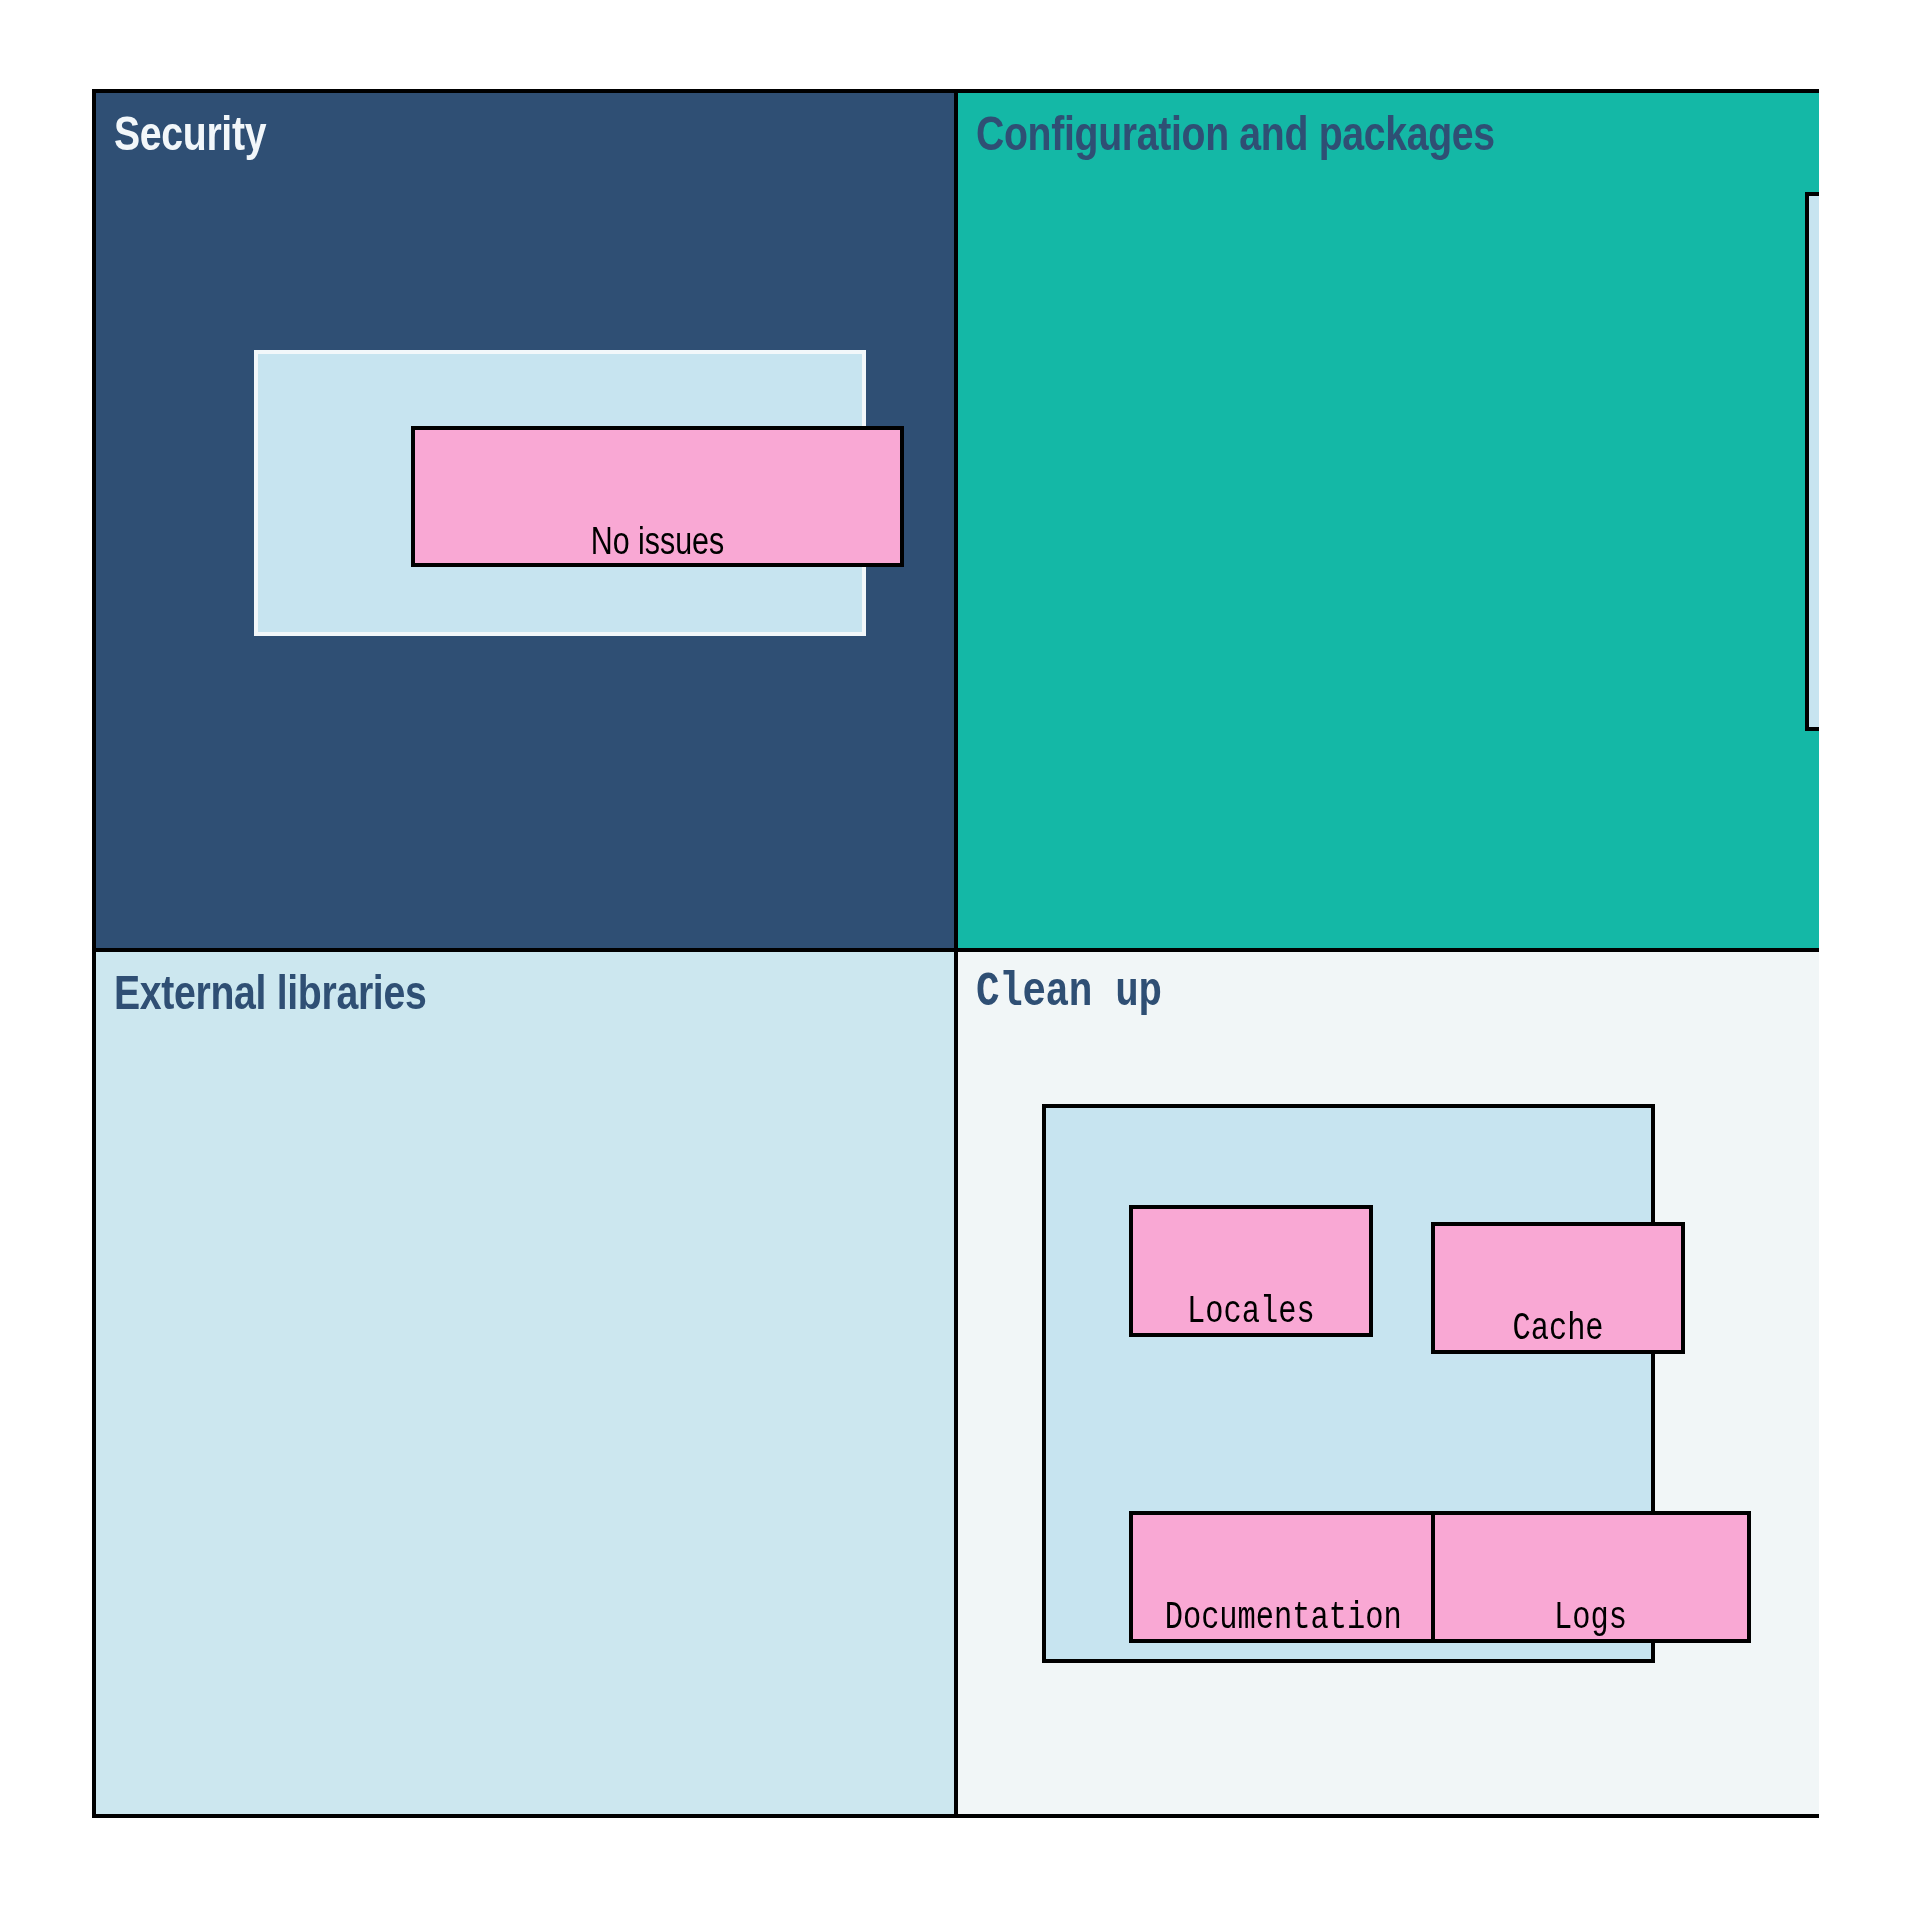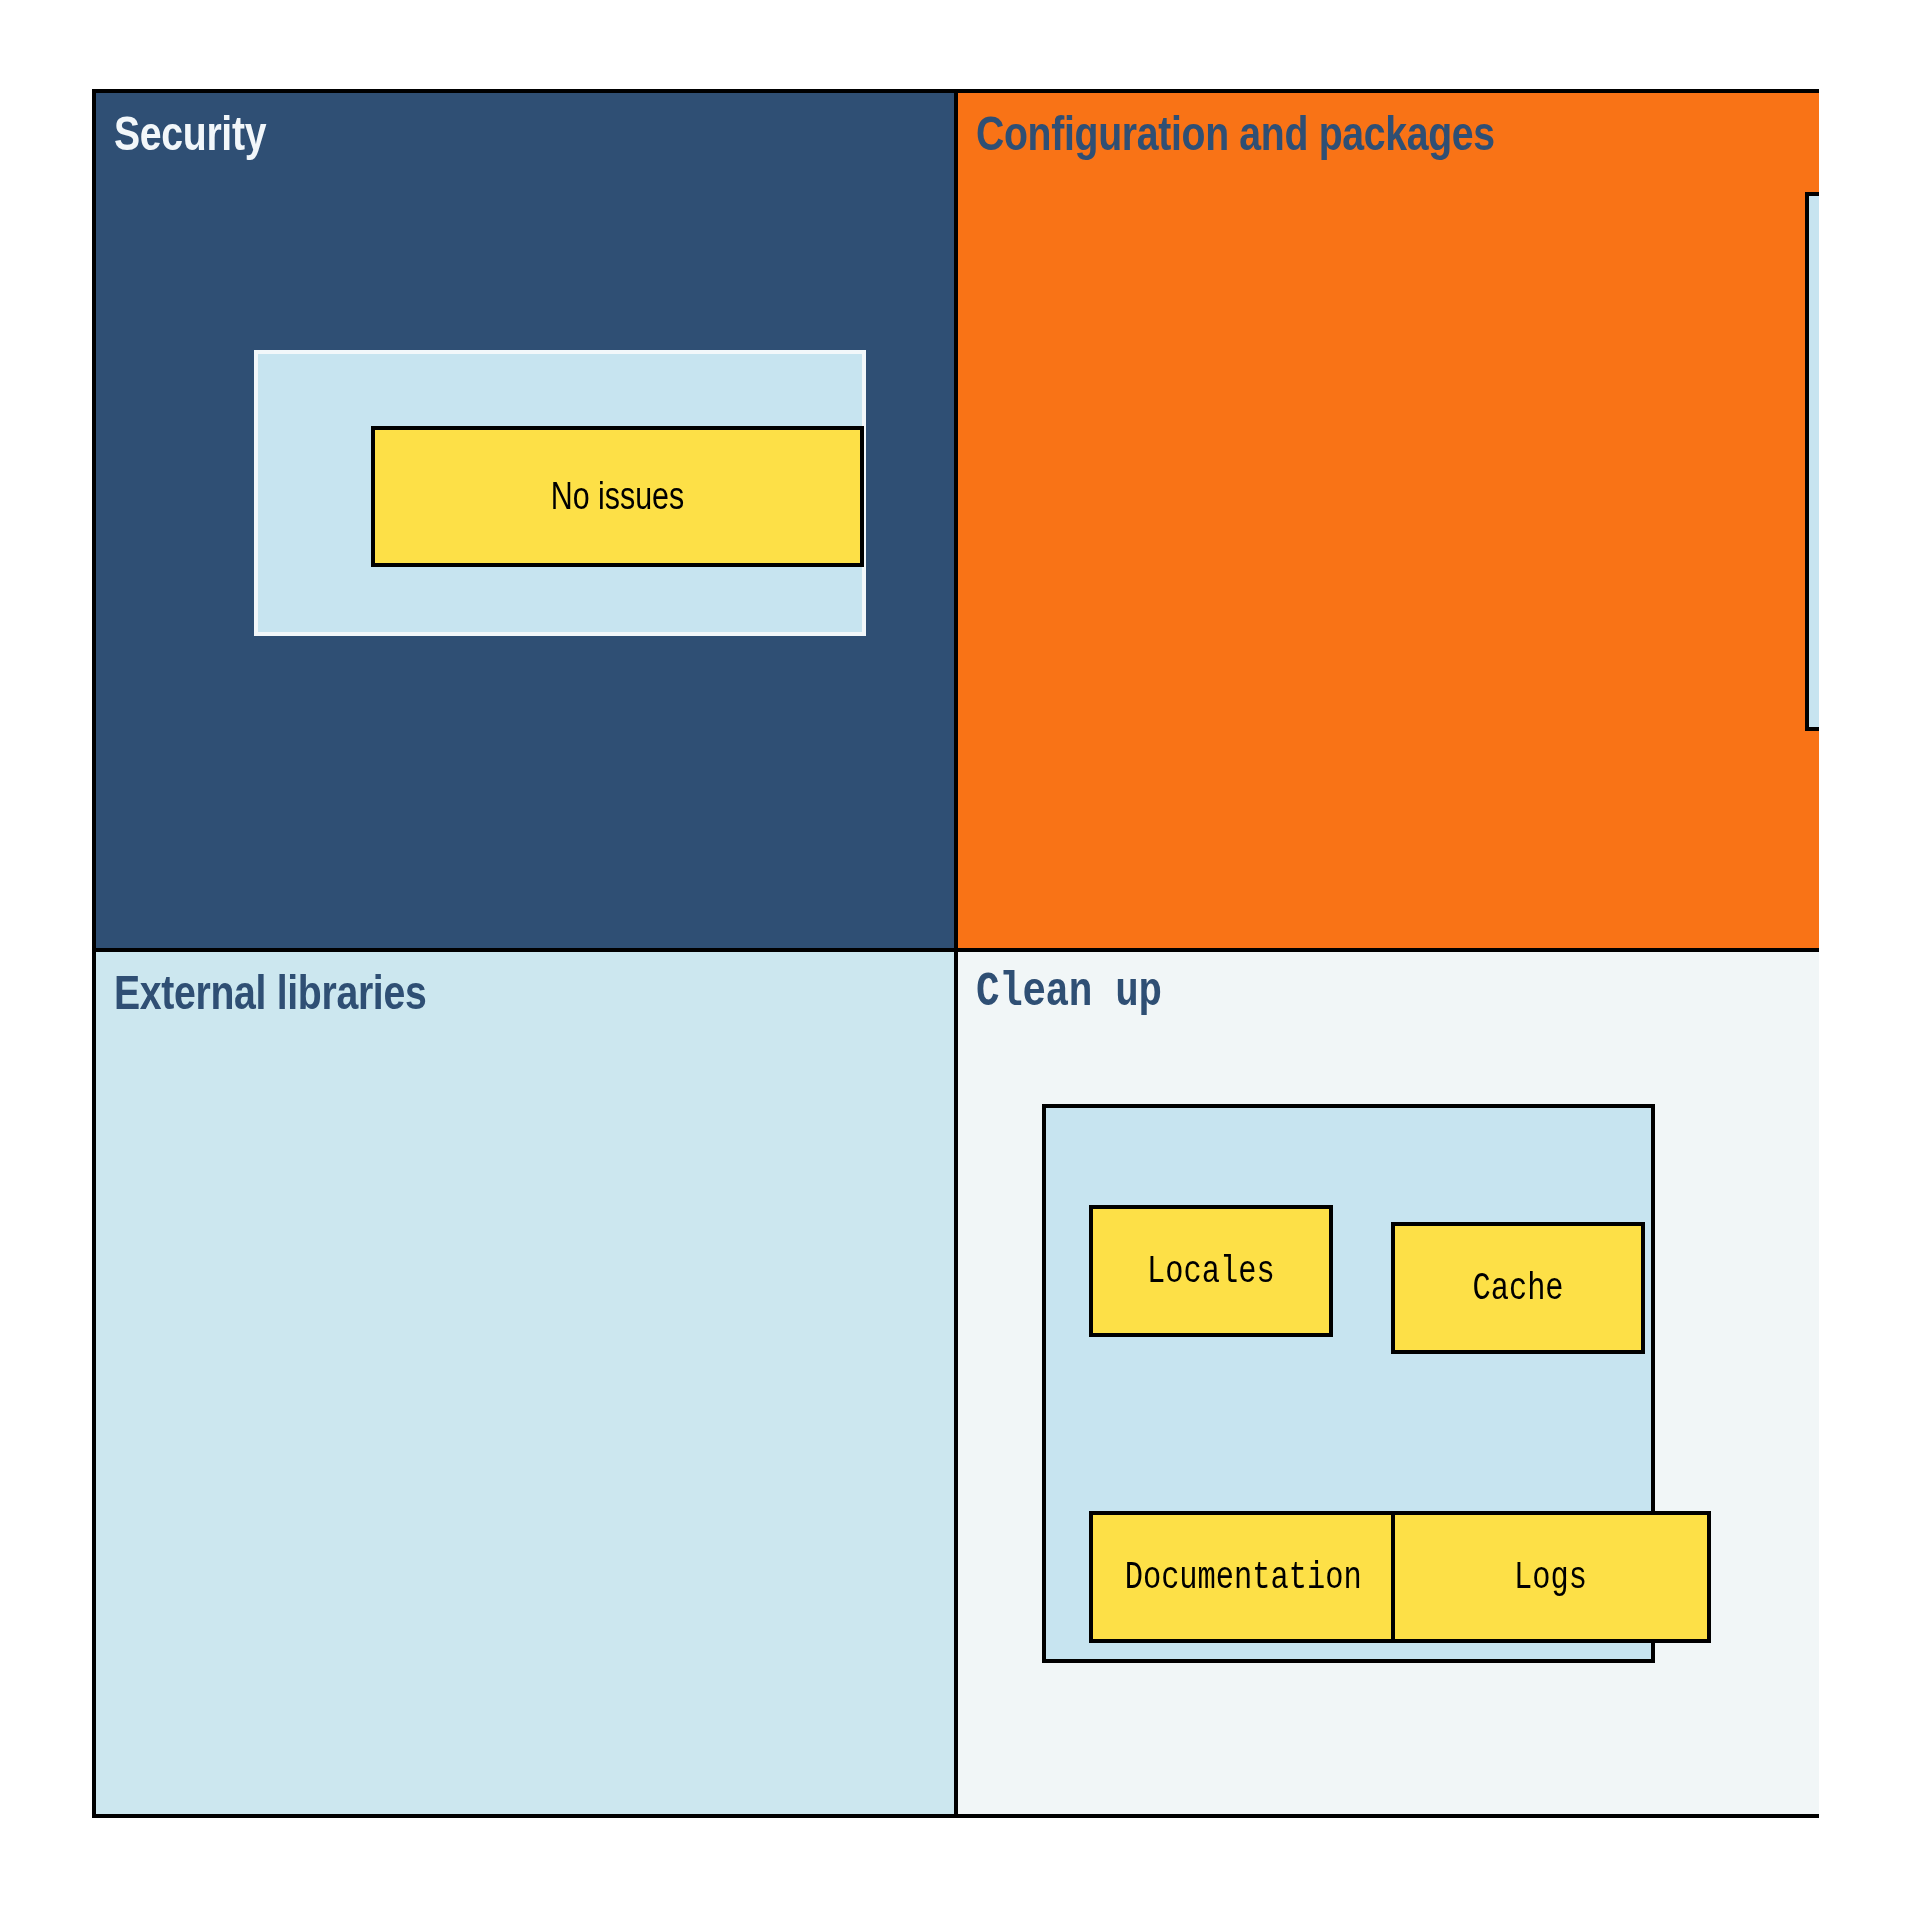--- a/index.html
+++ b/index.html
@@ -28,21 +28,21 @@
     grid-template-rows: 859px 862px;
   }
 
   
   .quadrant {
     position: relative;
     box-sizing: border-box;
     overflow: hidden;
   }
   .q-security      { background: #2F4F74; border-right: 4.1px solid #000; border-bottom: 4.1px solid #000; }
-  .q-config        { background: #f97316; border-bottom: 4.1px solid #000; padding-left: 44px; }
+  .q-config        { background: #14b8a6; border-bottom: 4.1px solid #000; padding-left: 44px; }
   .q-external      { background: #CCE7EF; border-right: 4.1px solid #000; padding-left: 9px; }
   .q-cleanup       { background: #F1F6F7; font-family: Liberation Mono, monospace; }
 
   .quad-title {
     position: absolute;
     left: 18px;
     top: 15px;
     font-size: 49px;
     font-weight: bold;
     font-stretch: condensed;
@@ -90,25 +90,26 @@
     width: 613px;
     height: 559px;
     background: #C7E4F0;
     border: 4.1px solid #000000;
   }
 
   
   .box {
     position: absolute;
     box-sizing: border-box;
-    background: #fde047;
+    background: #f9a8d4;
     border: 4.1px solid #000000;
     display: flex;
-    align-items: center;
+    align-items: flex-end;
     justify-content: center;
+    margin-left: 40px;
   }
   .box-label {
     font-size: 38px;
     font-stretch: condensed;
     color: #000000;
     white-space: nowrap;
     transform: scaleX(0.80);
     transform-origin: center center;
   }
 

